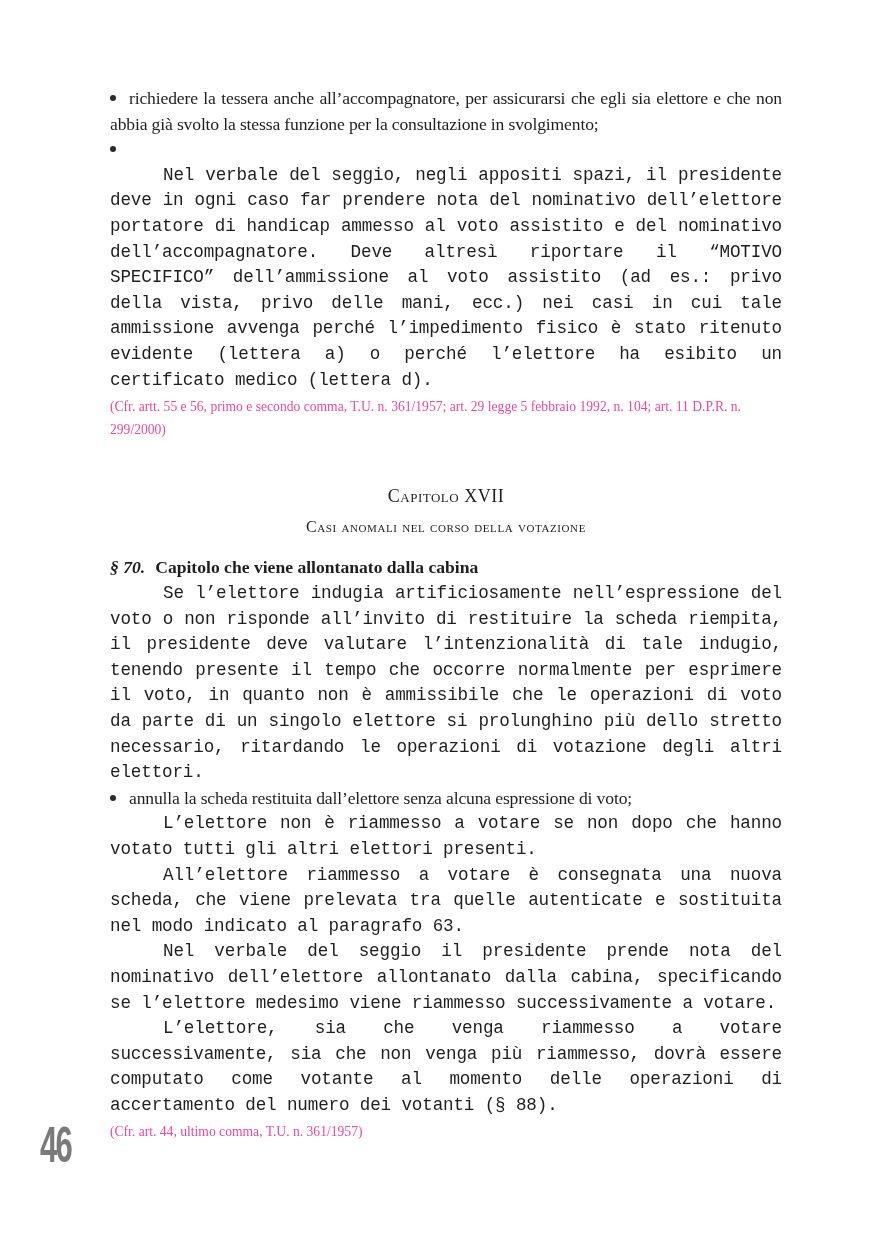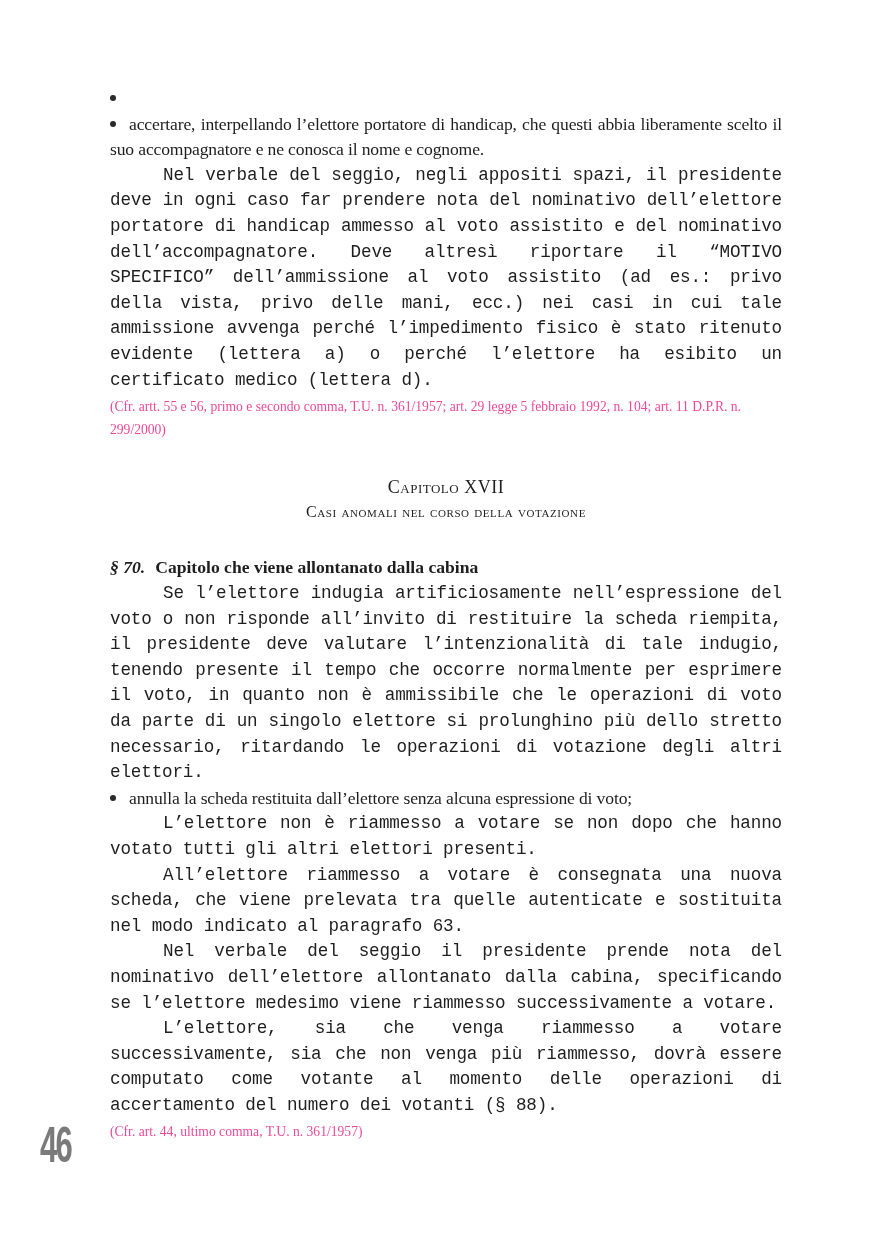--- a/index.html
+++ b/index.html
@@ -55,21 +55,21 @@
       left: 110px;
       top: 476px;
       width: 672px;
       text-align: center;
     }
     .chapter-num {
       font-variant: small-caps;
       font-size: 18px;
       letter-spacing: 0.5px;
       line-height: 22px;
-      margin: 0;
+      margin: 9px;
     }
     .chapter-title {
       font-variant: small-caps;
       font-size: 16px;
       letter-spacing: 0.6px;
       line-height: 22px;
       margin: 3px 0 8px 0;
     }
     .section {
       position: absolute;
@@ -95,22 +95,22 @@
       color: #7a7a7a;
       transform: scaleX(0.62);
       transform-origin: left top;
       letter-spacing: -3px;
     }
   </style>
 </head>
 <body>
 
 <div class="page">
+  <p class="p bullet"><span class="bullet-dot"></span><span>richiedere la tessera anche all’accompagnatore, per assicurarsi che egli sia elettore e che non abbia già svolto la stessa funzione per la consultazione in svolgimento;</span></p>
   <p class="p bullet"><span class="bullet-dot"></span></p>
-  <p class="p bullet"><span class="bullet-dot"></span><span>accertare, interpellando l’elettore portatore di handicap, che questi abbia liberamente scelto il suo accompagnatore e ne conosca il nome e cognome.</span></p>
   <p class="p indent">Nel verbale del seggio, negli appositi spazi, il presidente deve in ogni caso far prendere nota del nominativo dell’elettore portatore di handicap ammesso al voto assistito e del nominativo dell’accompagnatore. Deve altresì riportare il “MOTIVO SPECIFICO” dell’ammissione al voto assistito (ad es.: privo della vista, privo delle mani, ecc.) nei casi in cui tale ammissione avvenga perché l’impedimento fisico è stato ritenuto evidente (lettera a) o perché l’elettore ha esibito un certificato medico (lettera d).</p>
   <p class="cite">(Cfr. artt. 55 e 56, primo e secondo comma, T.U. n. 361/1957; art. 29 legge 5 febbraio 1992, n. 104; art. 11 D.P.R. n. 299/2000)</p>
 </div>
 
 <div class="chapter">
   <p class="chapter-num">Capitolo XVII</p>
   <p class="chapter-title">Casi anomali nel corso della votazione</p>
 </div>
 
 <div class="section">

